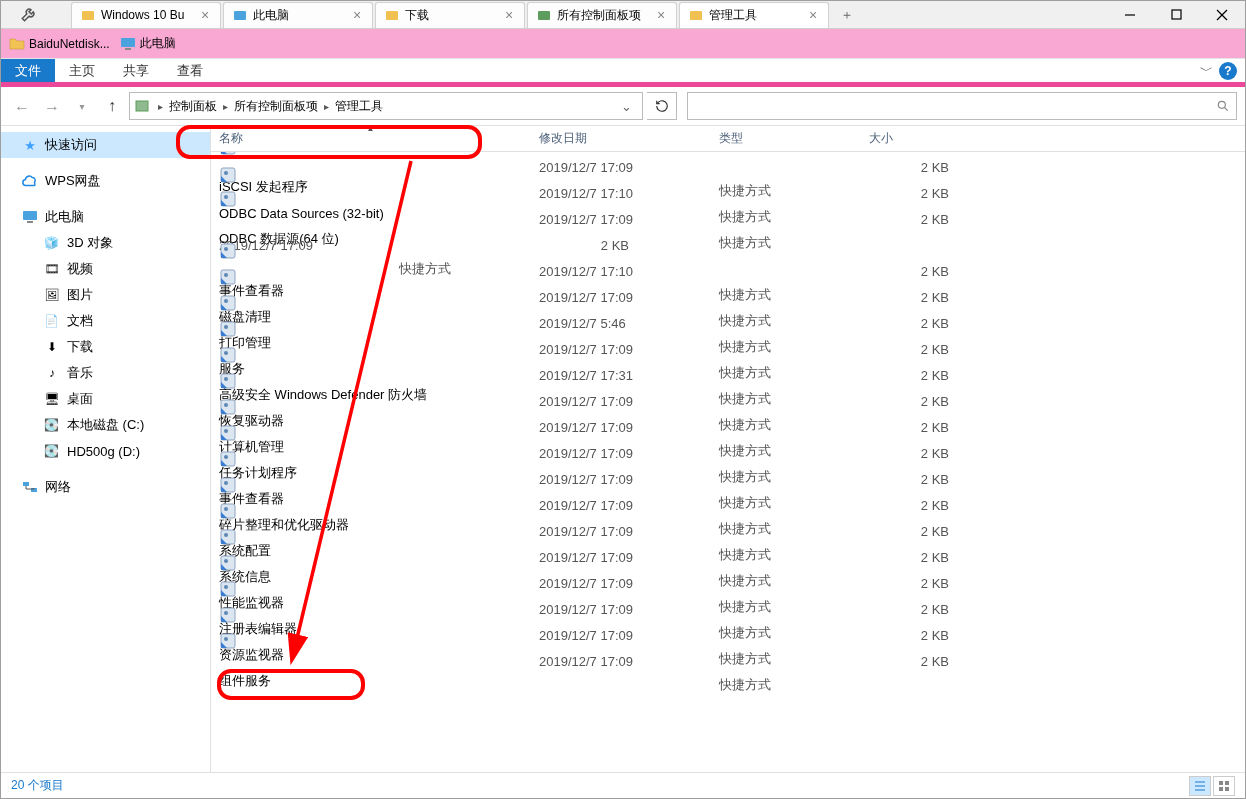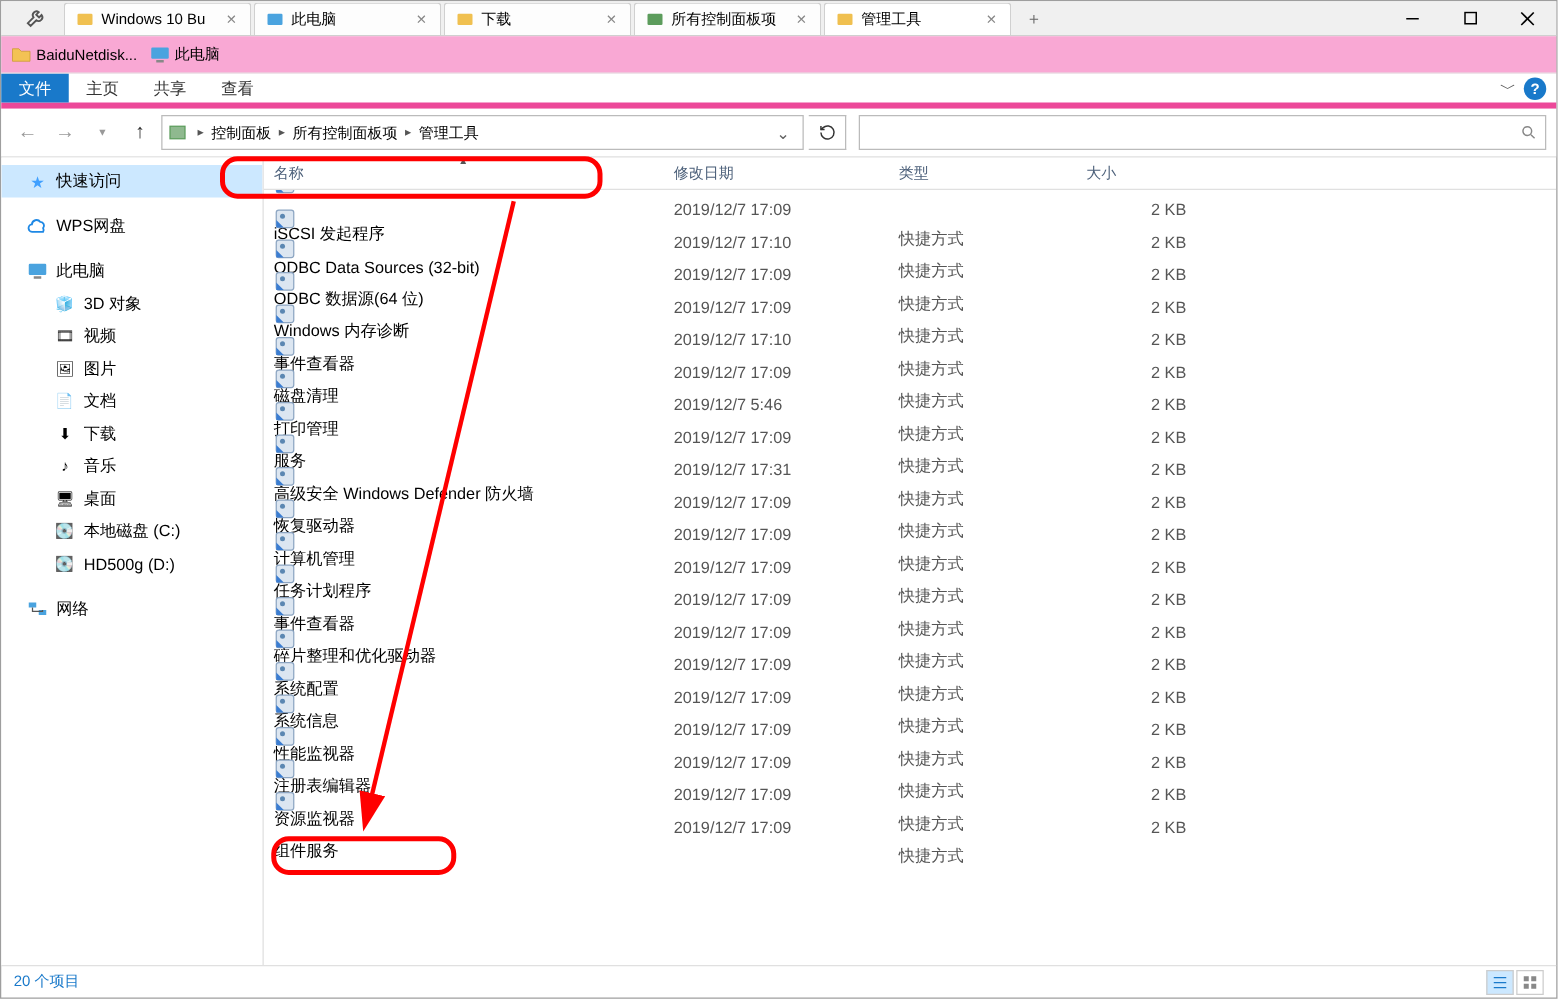--- a/index.html
+++ b/index.html
@@ -3,21 +3,21 @@
 <meta charset="utf-8">
 <style>
 * { box-sizing: border-box; margin: 0; padding: 0; font-family: "Microsoft YaHei", "Segoe UI", sans-serif; }
 body { background: #fff; font-size: 13px; color: #000; overflow: hidden; }
 .window { width: 1246px; height: 799px; border: 1px solid #9e9e9e; display: flex; flex-direction: column; position: relative; }
 .titlebar-icon { width: 40px; display: flex; justify-content: center; color: #555; }
 .titlebar-controls { margin-left: auto; display: flex; }
 .tbc { width: 46px; height: 30px; display: flex; align-items: center; justify-content: center; cursor: pointer; }
 
 
-.browser-tabs { height: 28px; display: flex; align-items: center; background: #f0f0f0; border-bottom: 1px solid #d0d0d0; padding-left: 50px; }
+.browser-tabs { height: 28px; display: flex; align-items: center; background: #f0f0f0; border-bottom: 1px solid #d0d0d0; padding-left: 70px; }
 .btab { display: flex; align-items: center; height: 26px; padding: 0 8px; background: #fdfdfd; border: 1px solid #d0d0d0; border-bottom: none; border-radius: 3px 3px 0 0; margin-right: 2px; font-size: 12px; max-width: 180px; min-width: 150px; }
 .btab.active { background: #fff; }
 .btab .ticon { width: 16px; height: 16px; margin-right: 5px; display: flex; align-items: center; justify-content: center; font-size: 11px; }
 .btab .ttext { flex: 1; overflow: hidden; white-space: nowrap; text-overflow: ellipsis; }
 .btab .tclose { width: 14px; color: #888; font-size: 14px; text-align: center; }
 .btab-add { width: 24px; height: 22px; display: flex; align-items: center; justify-content: center; color: #666; margin-left: 4px; cursor: pointer; }
 
 
 .qa-bar { height: 30px; display: flex; align-items: center; padding: 0 8px; background: #f9a8d4; border-bottom: 1px solid #e5e5e5; gap: 10px; }
 .qa-item { display: flex; align-items: center; gap: 4px; font-size: 12px; cursor: pointer; }
@@ -357,30 +357,20 @@
                   <path d="M2 16 L8 16 L2 10 Z" fill="#3b7dd1"></path>
                 </svg>
               </span>
       <span>ODBC 数据源(64 位)</span>
     </div>
     <div class="cell-date">2019/12/7 17:09</div>
     <div class="cell-type">快捷方式</div>
     <div class="cell-size">2 KB</div>
           </div>
           <div class="file-row">
-    <div class="cell-name">
-      <span class="ficon">
-                <svg width="18" height="18">
-                  <rect x="2" y="2" width="14" height="14" rx="2" fill="#dce6f1" stroke="#8ca5c2"></rect>
-                  <circle cx="7" cy="7" r="2" fill="#5b87b2"></circle>
-                  <path d="M2 16 L8 16 L2 10 Z" fill="#3b7dd1"></path>
-                </svg>
-              </span>
-      <span>Windows 内存诊断</span>
-    </div>
     <div class="cell-date">2019/12/7 17:09</div>
     <div class="cell-type">快捷方式</div>
     <div class="cell-size">2 KB</div>
           </div>
           <div class="file-row">
     <div class="cell-name">
       <span class="ficon">
                 <svg width="18" height="18">
                   <rect x="2" y="2" width="14" height="14" rx="2" fill="#dce6f1" stroke="#8ca5c2"></rect>
                   <circle cx="7" cy="7" r="2" fill="#5b87b2"></circle>

